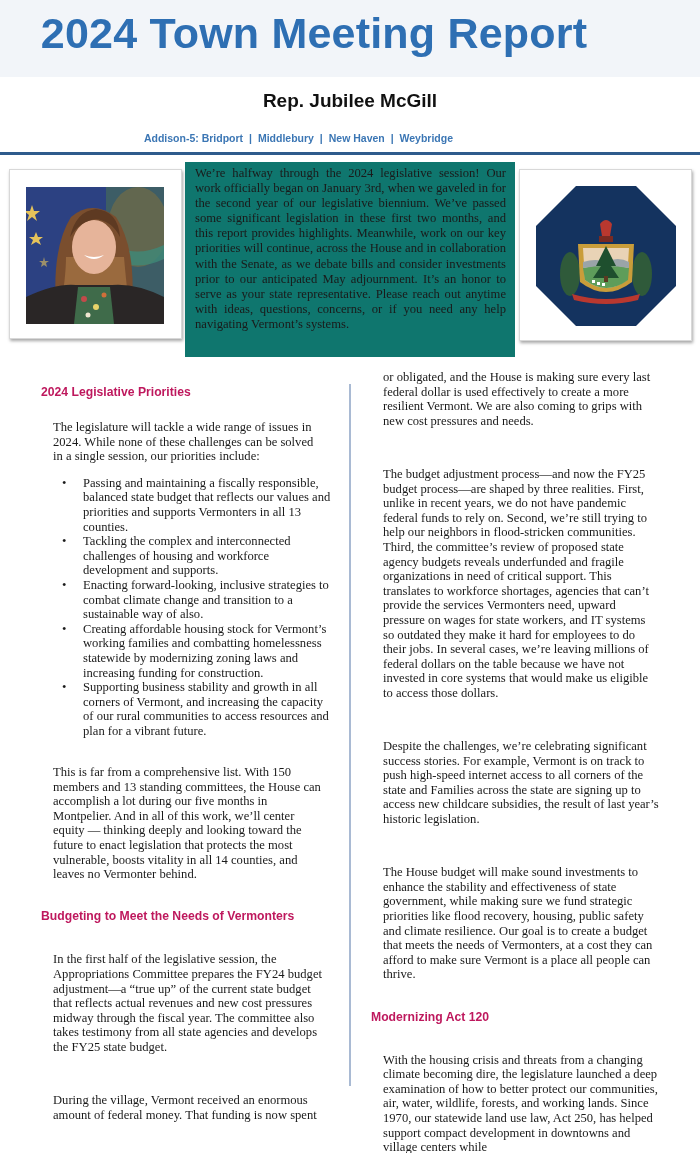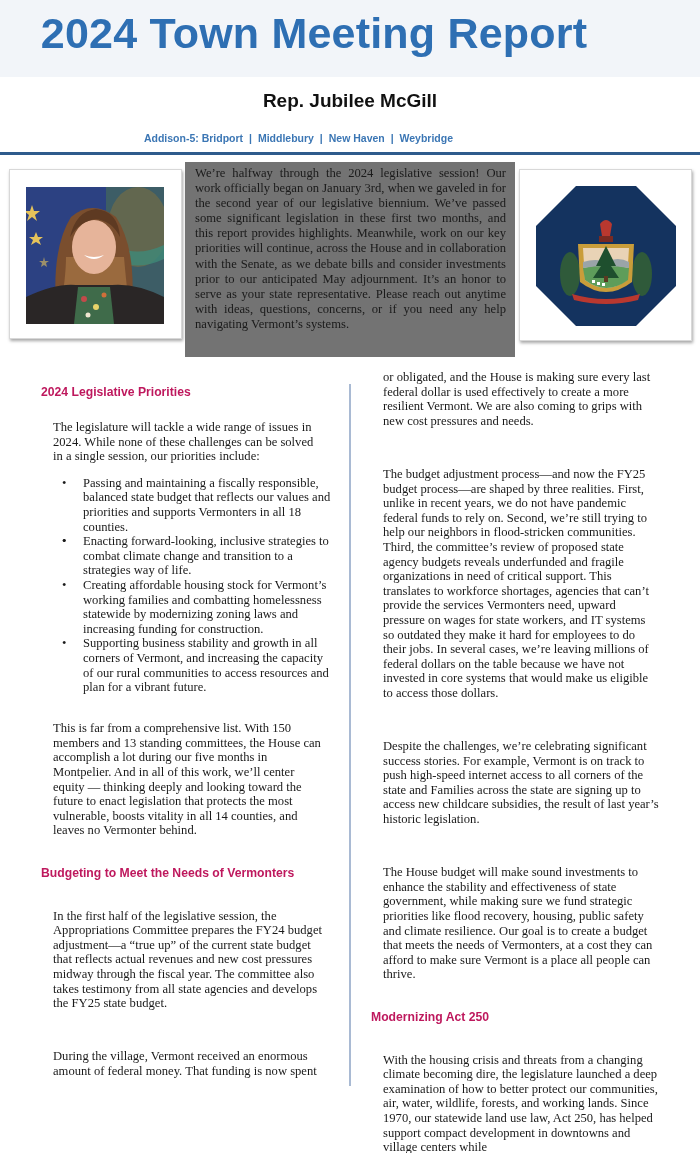--- a/index.html
+++ b/index.html
@@ -18,21 +18,21 @@
   .district .sep { margin: 0 3px; color: #3b76b4; }
 
   .rule { position: absolute; left: 0; top: 152px; width: 700px; height: 3px; background: #2f5b8c; }
 
   .photo-frame { position: absolute; left: 9px; top: 169px; width: 173px; height: 170px; background: #fff;
     border: 1px solid #d8d8d8; box-shadow: 1px 2px 3px rgba(0,0,0,0.35); }
   .photo { position: absolute; left: 16px; top: 17px; width: 138px; height: 137px; overflow: hidden;
     background: linear-gradient(90deg, #2b3f78 0%, #2c4280 45%, #4a5a6a 70%, #5a6a58 100%); }
   .photo svg { width: 100%; height: 100%; display: block; }
 
-  .intro-box { position: absolute; left: 185px; top: 162px; width: 330px; height: 195px; background: #737373; }
+  .intro-box { position: absolute; left: 185px; top: 162px; width: 330px; height: 195px; background: #0f766e; }
   .intro-text { position: absolute; left: 10px; top: 4px; width: 311px; font-size: 12.6px; line-height: 15.1px;
     text-align: justify; color: #1a1a1a; }
 
   .seal-frame { position: absolute; left: 519px; top: 169px; width: 173px; height: 172px; background: #fff;
     border: 1px solid #d8d8d8; box-shadow: 1px 2px 3px rgba(0,0,0,0.35); }
   .seal { position: absolute; left: 16px; top: 16px; width: 140px; height: 140px; }
   .seal svg { width: 100%; height: 100%; display: block; }
 
   .col { position: absolute; font-size: 12.6px; line-height: 14.6px; color: #1a1a1a; }
   .col-left { left: 41px; top: 384px; width: 295px; }
@@ -122,28 +122,29 @@
   </div>
 </div>
 
 <div class="col col-left">
   <div class="heading">2024 Legislative Priorities</div>
   <div class="gap-sm"></div>
   <p class="para">The legislature will tackle a wide range of issues in 2024. While none of these challenges can be solved in a single session, our priorities include:</p>
   <ul class="bullets">
     <li>
       <span class="dot">•</span>
-      <span>Passing and maintaining a fiscally responsible, balanced state budget that reflects our values and priorities and supports Vermonters in all 18 counties.</span>
+      <span>Passing and maintaining a fiscally responsible, balanced state budget that reflects our values and priorities and supports Vermonters in all 13 counties.</span>
     </li>
     <li>
       <span class="dot">•</span>
+      <span>Tackling the complex and interconnected challenges of housing and workforce development and supports.</span>
     </li>
     <li>
       <span class="dot">•</span>
-      <span>Enacting forward-looking, inclusive strategies to combat climate change and transition to a strategies way of life.</span>
+      <span>Enacting forward-looking, inclusive strategies to combat climate change and transition to a sustainable way of also.</span>
     </li>
     <li>
       <span class="dot">•</span>
       <span>Creating affordable housing stock for Vermont’s working families and combatting homelessness statewide by modernizing zoning laws and increasing funding for construction.</span>
     </li>
     <li>
       <span class="dot">•</span>
       <span>Supporting business stability and growth in all corners of Vermont, and increasing the capacity of our rural communities to access resources and plan for a vibrant future.</span>
     </li>
   </ul>
@@ -161,16 +162,16 @@
 
 <div class="col col-right">
   <p class="para">or obligated, and the House is making sure every last federal dollar is used effectively to create a more resilient Vermont. We are also coming to grips with new cost pressures and needs.</p>
   <div class="gap-md"></div>
   <p class="para">The budget adjustment process—and now the FY25 budget process—are shaped by three realities. First, unlike in recent years, we do not have pandemic federal funds to rely on. Second, we’re still trying to help our neighbors in flood-stricken communities. Third, the committee’s review of proposed state agency budgets reveals underfunded and fragile organizations in need of critical support. This translates to workforce shortages, agencies that can’t provide the services Vermonters need, upward pressure on wages for state workers, and IT systems so outdated they make it hard for employees to do their jobs. In several cases, we’re leaving millions of federal dollars on the table because we have not invested in core systems that would make us eligible to access those dollars.</p>
   <div class="gap-md"></div>
   <p class="para">Despite the challenges, we’re celebrating significant success stories. For example, Vermont is on track to push high-speed internet access to all corners of the state and Families across the state are signing up to access new childcare subsidies, the result of last year’s historic legislation.</p>
   <div class="gap-md"></div>
   <p class="para">The House budget will make sound investments to enhance the stability and effectiveness of state government, while making sure we fund strategic priorities like flood recovery, housing, public safety and climate resilience. Our goal is to create a budget that meets the needs of Vermonters, at a cost they can afford to make sure Vermont is a place all people can thrive.</p>
   <div class="gap-md"></div>
-  <div class="heading">Modernizing Act 250</div>
+  <div class="heading">Modernizing Act 120</div>
   <div class="gap-lg"></div>
   <p class="para">With the housing crisis and threats from a changing climate becoming dire, the legislature launched a deep examination of how to better protect our communities, air, water, wildlife, forests, and working lands. Since 1970, our statewide land use law, Act 250, has helped support compact development in downtowns and village centers while</p>
 </div>
 
 </body></html>

